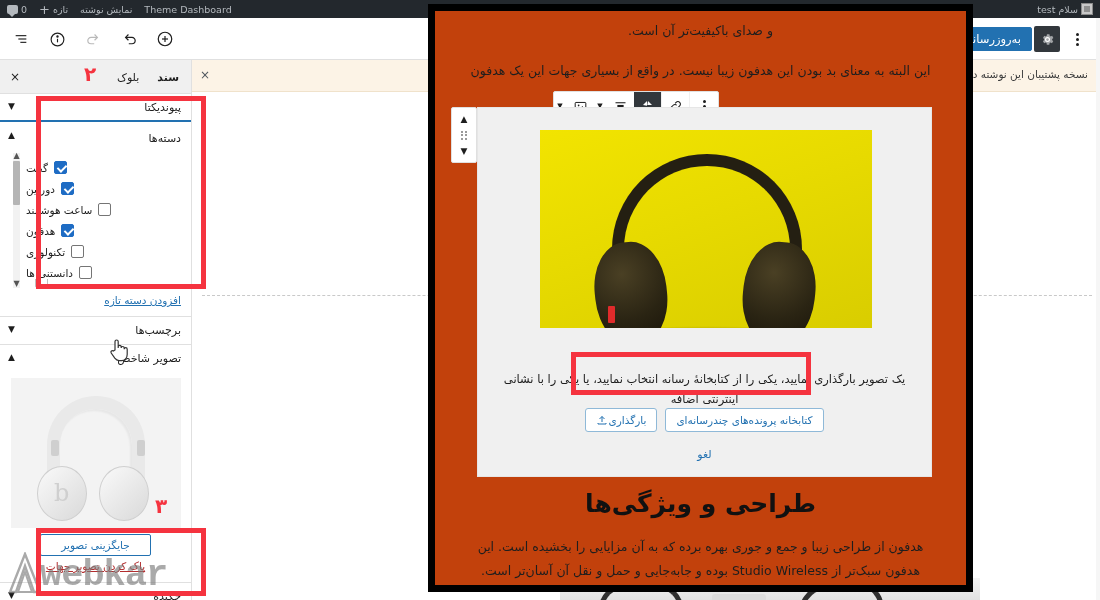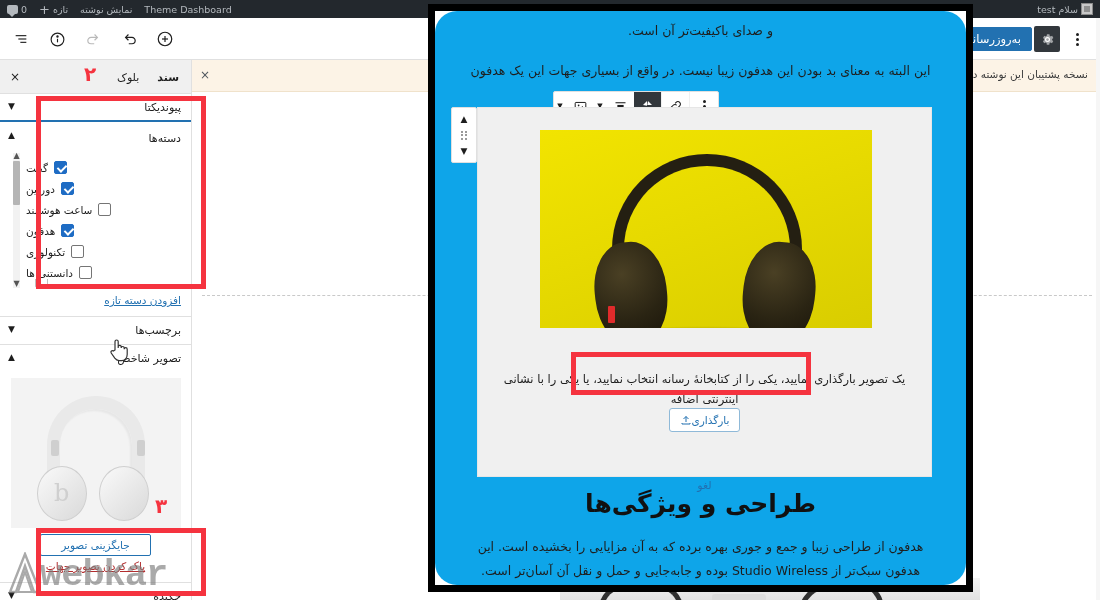--- a/index.html
+++ b/index.html
@@ -299,23 +299,22 @@
   
   .focus-frame {
     position:absolute; left:428px; top:4px;
     width: 545px; height: 588px;
     border: 7px solid #000;
     background: #ffffff;
     overflow: hidden;
     z-index: 20;
   }
   .ff-inner {
-    position:relative; width:100%; height:100%; background:#0ea5e9;
+    position:relative; width:100%; height:100%; background:#c2410c;
     direction: rtl;
-    border-radius: 22px;
   }
   .doc-para {
     font-size: 12.5px; color:#1e1e1e; line-height: 1.9;
     text-align:center; padding: 0 14px;
   }
   .p1 { position:absolute; top: 8px; right:0; left:0;}
   .p2 { position:absolute; top: 48px; right:0; left:0;}
 
   
   .blk-toolbar {
@@ -395,21 +394,21 @@
   .panel-btn {
     background:#fff; color:#2271b1; border:1px solid #8fb9d8;
     border-radius:3px; font-size:10.5px; padding:5px 10px; cursor:pointer;
     font-family:"DejaVu Sans",sans-serif; display:flex; align-items:center; gap:0;
   }
   .btn-row2 {
     position:absolute; top: 330px; left:0; right:0;
     display:flex; align-items:center; justify-content:center;
   }
   .cancel-link {
-    position:absolute; top: 371px; left:0; right:0; text-align:center;
+    position:absolute; top: 340px; left:0; right:0; text-align:center;
     font-size:11px; color:#2271b1; text-decoration:none; cursor:pointer;
   }
 
   .doc-h2 {
     position:absolute; top: 478px; right:0; left:0;
     text-align:center; font-size: 25px; font-weight:bold; color:#111;
   }
   .doc-body {
     position:absolute; top: 524px; right: 16px; left: 16px;
     font-size: 12.5px; color:#1e1e1e; line-height: 1.95; text-align:center;
@@ -723,20 +722,21 @@
             <div class="cup cupL"></div>
             <div class="cup cupR"></div>
             <div class="shadow"></div>
           </div>
         </div>
 
 
         <div class="panel-desc">یک تصویر بارگذاری نمایید، یکی را از کتابخانهٔ رسانه انتخاب نمایید، یا یکی را با نشانی اینترنتی اضافه</div>
 
         <div class="btn-row">
+          <button class="panel-btn">کتابخانه پرونده‌های چندرسانه‌ای</button>
           <button class="panel-btn">
             <span>بارگذاری</span>
             <svg width="12" height="12" viewBox="0 0 24 24" fill="none" stroke="#2271b1" stroke-width="2">
               <path d="M12 16V5"></path>
                 <polyline points="7,10 12,5 17,10"></polyline>
                 <path d="M4 18v2h16v-2"></path>
             </svg>
           </button>
         </div>
 

